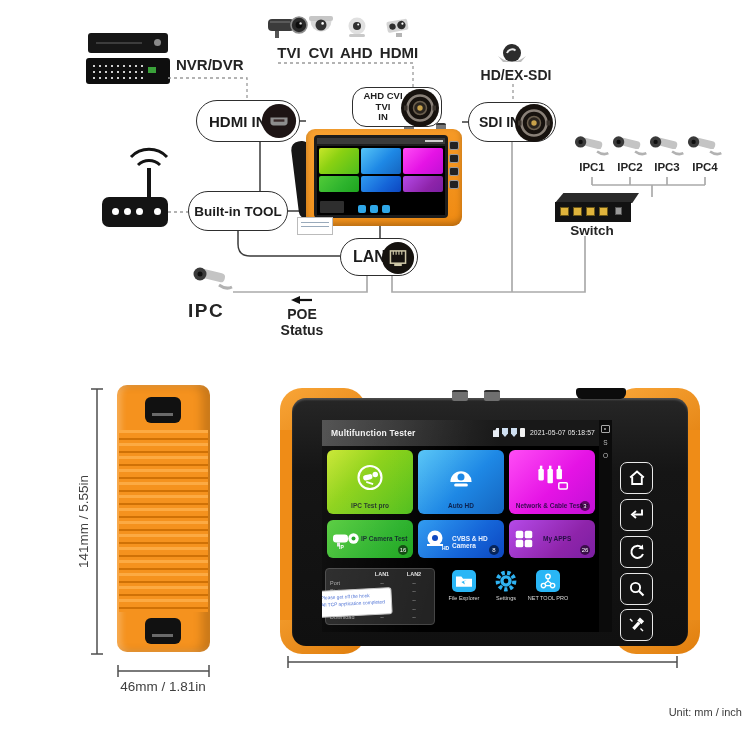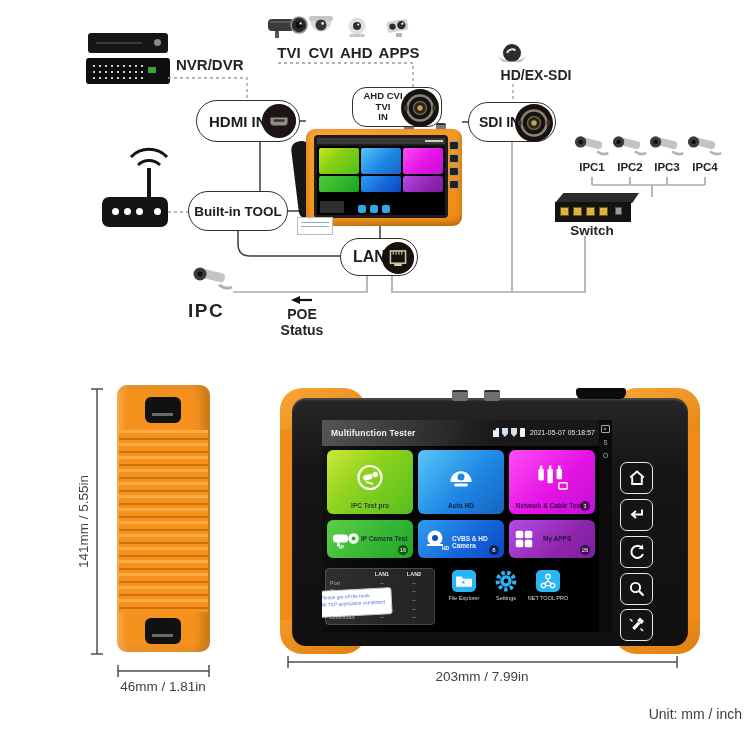--- a/index.html
+++ b/index.html
@@ -47,21 +47,21 @@
   .mini-tag:before,.mini-tag:after{content:"";position:absolute;left:3px;right:3px;height:1px;background:#9ab;}
   .mini-tag:before{top:4px;}.mini-tag:after{top:8px;}
   .knob{background:#777;border-top:2px solid #333;border-radius:2px;}
   
   .slab{background:#f5921e;border-radius:10px;box-shadow:inset -8px 0 10px rgba(0,0,0,.18), inset 4px 0 6px rgba(255,255,255,.25);}
   .ribs{background:repeating-linear-gradient(to bottom,#fcaa43 0 3px,#f5921e 3px 8px,#cf7106 8px 10px,#f5921e 10px 13px);}
   .clip{background:#111;border-radius:6px;}
   .clip:after{content:"";position:absolute;left:7px;top:60%;width:21px;height:3px;background:#6a6a6a;}
   
   .dim{color:#3f3f3f;font-size:13.5px;}
-  .unit{color:#3c3c3c;font-size:14px;}
+  .unit{color:#3c3c3c;font-size:11px;}
   
   .corner{background:linear-gradient(150deg,#f9a537,#e07e0d);border-radius:22px;z-index:2;}
   .rail{background:#ef8c17;z-index:2;}
   .body{background:linear-gradient(180deg,#262626,#151515 30%,#101010);border-radius:14px;z-index:3;
         box-shadow:inset 0 2px 2px rgba(255,255,255,.18);}
   .nub{background:#6f6f6f;border-top:2px solid #2c2c2c;border-radius:2px;z-index:4;}
   .topclip{background:#0c0c0c;border-radius:3px 3px 6px 6px;z-index:4;}
   .screen{background:#000;z-index:4;overflow:hidden;}
   .screen .gloss{position:absolute;inset:0;background:linear-gradient(105deg,rgba(255,255,255,.08),rgba(255,255,255,0) 45%);pointer-events:none;z-index:9;}
   .titlebar{position:absolute;left:0;top:0;width:277px;height:26px;background:linear-gradient(100deg,#474747,#181818 65%);}
@@ -302,21 +302,21 @@
     </svg>
 <svg class="d" style="left:345px;top:16px" width="24" height="24">
       <use href="#cam-minidome"></use>
     </svg>
 <svg class="d" style="left:381px;top:14px" width="36" height="26">
       <use href="#cam-box"></use>
     </svg>
 <div class="d lbl" style="left:274px;top:44px;width:30px;text-align:center;font-size:15px">TVI</div>
 <div class="d lbl" style="left:306px;top:44px;width:30px;text-align:center;font-size:15px">CVI</div>
 <div class="d lbl" style="left:340px;top:44px;width:34px;text-align:left;font-size:15px">AHD</div>
-<div class="d lbl" style="left:377px;top:44px;width:44px;text-align:center;font-size:15px">APPS</div>
+<div class="d lbl" style="left:377px;top:44px;width:44px;text-align:center;font-size:15px">HDMI</div>
 
 <div class="d nvr1" style="left:88px;top:33px;width:80px;height:20px">
   <span class="dot"></span>
       <span class="slot"></span>
 </div>
 <div class="d nvr2" style="left:86px;top:58px;width:84px;height:26px">
   <span class="ports"></span>
       <span class="led"></span>
 </div>
 <div class="d lbl" style="left:176px;top:56px;font-size:15px">NVR/DVR</div>
@@ -341,21 +341,21 @@
 <div class="pill" style="left:468px;top:102px;width:88px;height:40px">
   <span class="ptxt" style="font-size:14px;margin-left:10px">SDI IN</span>
   <svg style="position:absolute;right:1px;top:0" width="40" height="40">
         <use href="#bnc"></use>
       </svg>
 </div>
 
 <svg class="d" style="left:494px;top:42px" width="36" height="26">
       <use href="#cam-dome-sdi"></use>
     </svg>
-<div class="d lbl" style="left:492px;top:67px;width:88px;text-align:center;font-size:14px">HD/EX-SDI</div>
+<div class="d lbl" style="left:472px;top:67px;width:88px;text-align:center;font-size:14px">HD/EX-SDI</div>
 
 <div class="d antenna" style="left:147px;top:168px;width:4px;height:30px"></div>
 <div class="d router" style="left:102px;top:197px;width:66px;height:30px">
   <i style="left:10px"></i>
       <i style="left:22px"></i>
       <i style="left:34px"></i>
       <i style="left:52px"></i>
 </div>
 <div class="pill" style="left:188px;top:191px;width:100px;height:40px;justify-content:center">
   <span class="ptxt" style="font-size:13.5px">Built-in TOOL</span>
@@ -431,21 +431,20 @@
 <div class="d lbl" style="left:649px;top:161px;width:36px;text-align:center;font-size:11.5px">IPC3</div>
 <div class="d lbl" style="left:687px;top:161px;width:36px;text-align:center;font-size:11.5px">IPC4</div>
 
 <div class="d slab" style="left:117px;top:385px;width:93px;height:267px"></div>
 <div class="d ribs" style="left:119px;top:430px;width:89px;height:182px"></div>
 <div class="d clip" style="left:145px;top:397px;width:36px;height:26px"></div>
 <div class="d clip" style="left:145px;top:618px;width:36px;height:26px"></div>
 
 <div class="d dim" style="left:13px;top:514px;width:140px;text-align:center;transform:rotate(-90deg)">141mm / 5.55in</div>
 <div class="d dim" style="left:93px;top:679px;width:140px;text-align:center">46mm / 1.81in</div>
-<div class="d dim" style="left:402px;top:669px;width:160px;text-align:center">203mm / 7.99in</div>
 <div class="d unit" style="left:628px;top:706px;width:114px;text-align:right">Unit: mm / inch</div>
 
 <div class="d corner" style="left:280px;top:388px;width:86px;height:74px"></div>
 <div class="d corner" style="left:614px;top:388px;width:86px;height:74px"></div>
 <div class="d corner" style="left:280px;top:580px;width:86px;height:74px"></div>
 <div class="d corner" style="left:614px;top:580px;width:86px;height:74px"></div>
 <div class="d rail" style="left:280px;top:430px;width:14px;height:190px"></div>
 <div class="d rail" style="left:686px;top:430px;width:14px;height:190px"></div>
 <div class="d body" style="left:292px;top:398px;width:396px;height:248px"></div>
 <div class="d nub" style="left:452px;top:390px;width:16px;height:9px"></div>

